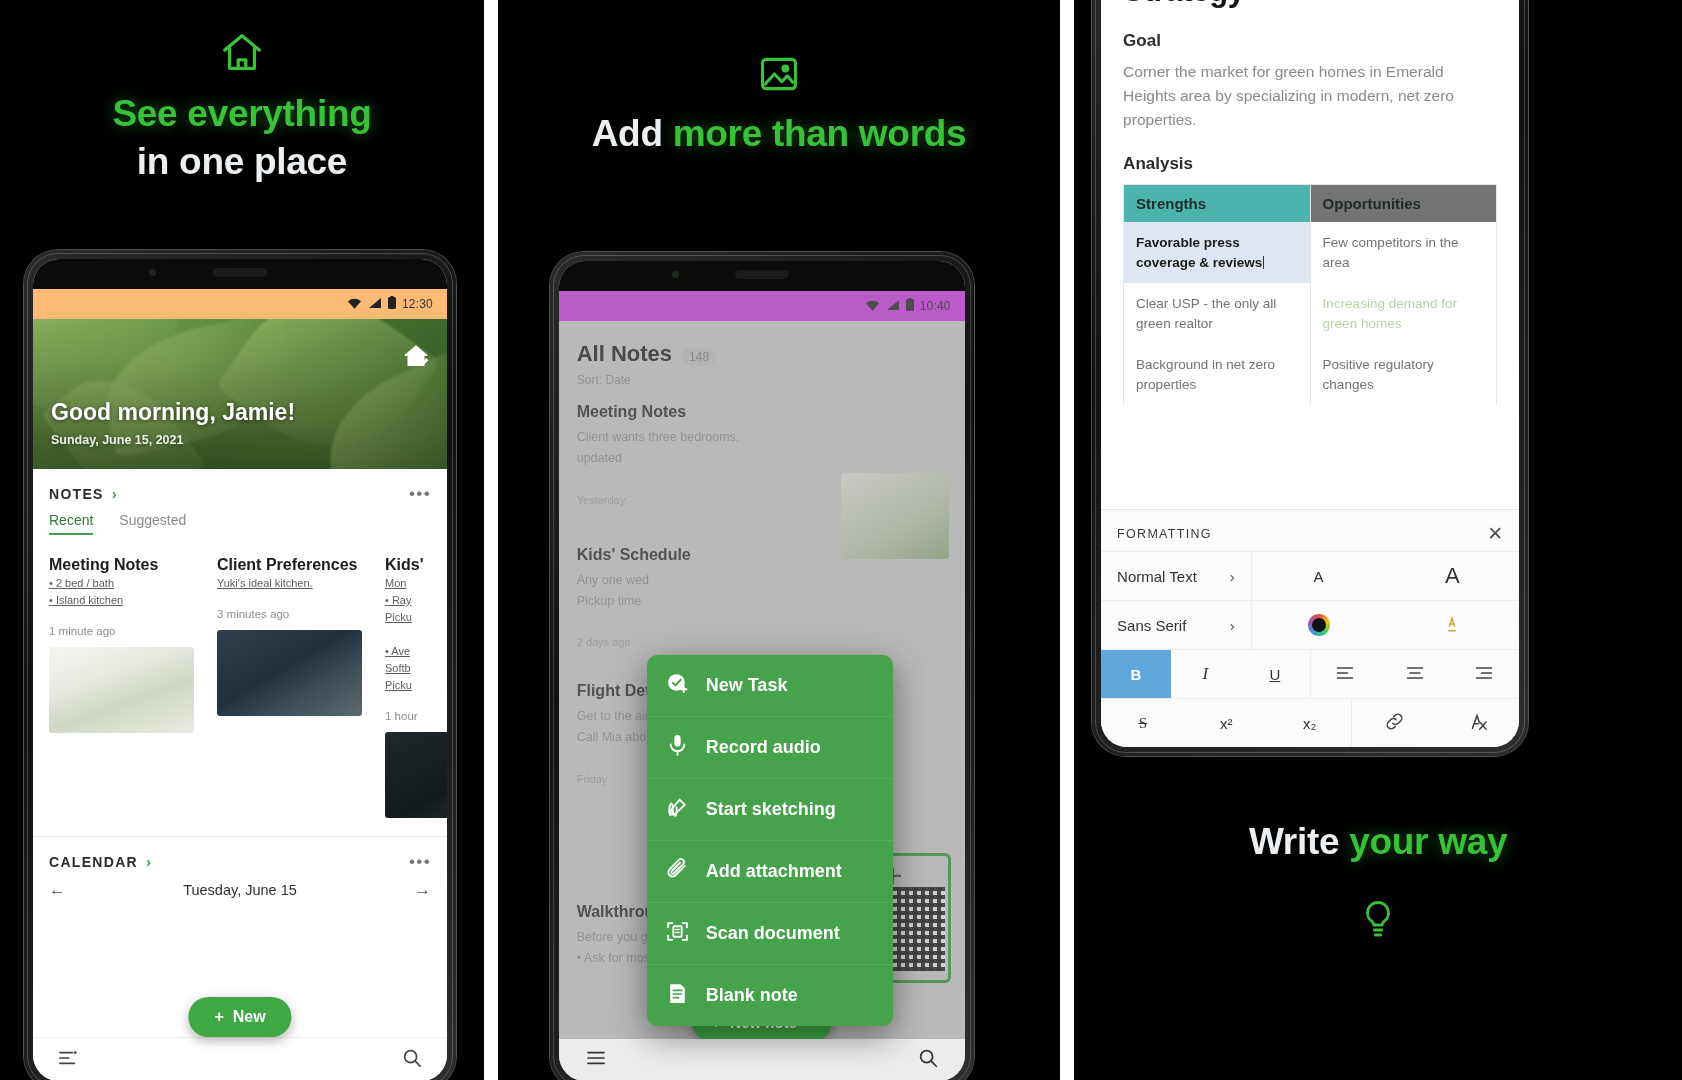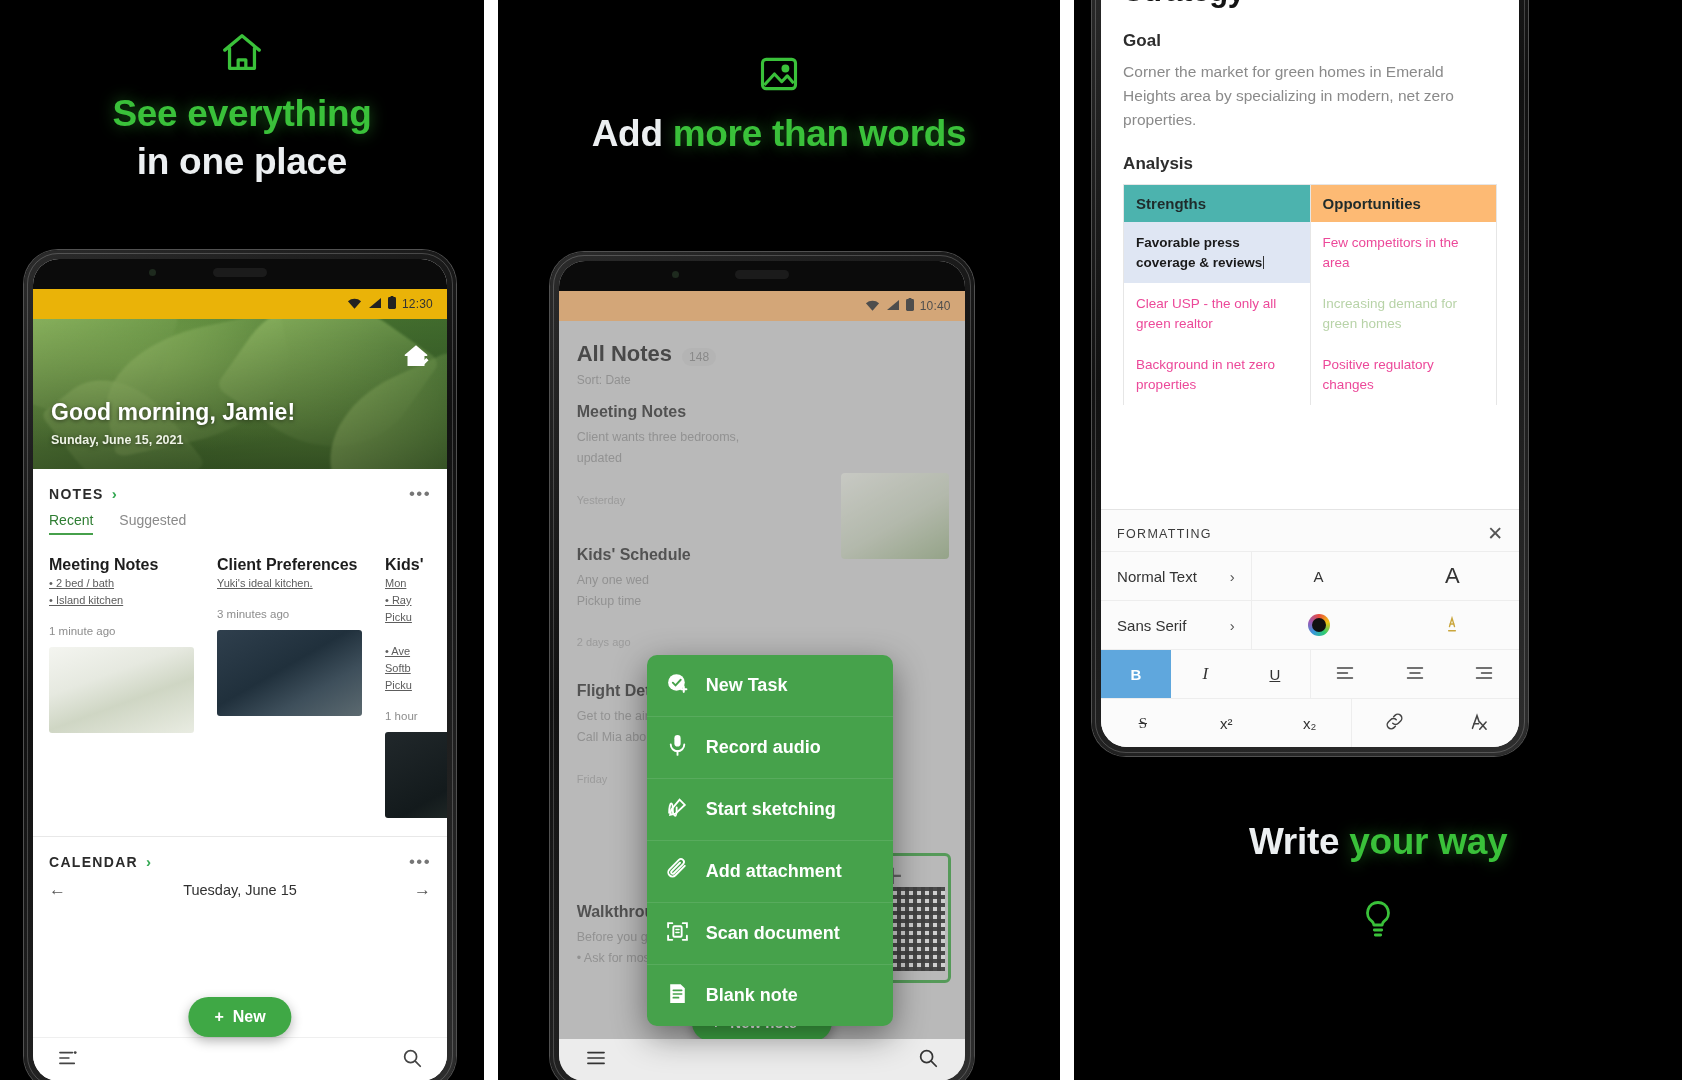--- a/index.html
+++ b/index.html
@@ -37,21 +37,21 @@
     border:1px solid rgba(255,255,255,.20); pointer-events:none;
   }
   .screen { position: relative; width: 100%; height: 100%; overflow: hidden; background: #fff; border-radius: 26px; }
 
   .notch { position:absolute; top:0; left:0; right:0; height:30px; background:#0b0b0b; z-index:3;}
   .notch .cam { position:absolute; left:50%; top:9px; width:54px; height:9px; margin-left:-27px; background:#1b1b1b; border-radius:6px;}
   .notch .dot { position:absolute; left:28%; top:10px; width:7px; height:7px; background:#1e2a1e; border-radius:50%; }
 
   
   .statusbar { display:flex; justify-content:flex-end; align-items:center; gap:6px;
-    height: 30px; padding: 0 14px 0 0; background:#eab308; font-size: 12px; color:#222; }
+    height: 30px; padding: 0 14px 0 0; background:#fdba74; font-size: 12px; color:#222; }
   .sb-ico { display:inline-block; }
   .sb-time { font-size: 12px; color:#333; letter-spacing:.2px; }
 
   
   .hero {
     position: relative; height: 150px;
     background:
       radial-gradient(ellipse at 25% 30%, #7fae52 0%, rgba(127,174,82,0) 60%),
       radial-gradient(ellipse at 70% 70%, #5d8b3c 0%, rgba(93,139,60,0) 55%),
       linear-gradient(120deg,#6e9c49 0%, #4d7a33 45%, #3f6b2d 100%);
@@ -142,24 +142,24 @@
   
   .doc { padding: 26px 22px 0 22px; background:#fff; }
   .doc-h1 { font-size:31px; font-weight:700; color:#141414; letter-spacing:-.3px; }
   .doc-h2 { font-size:17px; font-weight:700; color:#2d2d2d; margin-top:22px; }
   .doc-p { font-size:15.5px; color:#8a8a8a; line-height:1.55; margin-top:9px; }
   .tbl { display:flex; margin-top:10px; border:1px solid #e6e6e6; border-bottom:none; }
   .col { flex:1; }
   .col + .col { border-left:1px solid #e6e6e6; }
   .th { padding:10px 12px; font-size:15px; font-weight:700; color:#1f2b2b; }
   .th.teal { background:#4cb3ae; }
-  .th.amber { background:#fdba74; }
+  .th.amber { background:#737373; }
   .td { padding:11px 12px; font-size:13.5px; line-height:1.45; }
   .td.sel { background:#dfe6f3; color:#1a1a1a; font-weight:700; }
-  .td.mute { color:#ec4899; }
+  .td.mute { color:#737373; }
   .td.greenish { color:#b8d3a8; }
   .caret { display:inline-block; width:1px; height:13px; background:#333; vertical-align:-2px; margin-left:1px;}
 
   .fmt { position:absolute; left:0; right:0; bottom:0; background:#fbfbfb; border-top:1px solid #e4e4e4; z-index:5; }
   .fmt-head { display:flex; align-items:center; padding:14px 16px 8px 16px; }
   .fmt-title { font-size:12.5px; letter-spacing:1.3px; color:#3c3c3c; font-weight:400; }
   .fmt-close { margin-left:auto; color:#555; font-size:19px; line-height:1; }
   .fmt-cellrow { display:flex; }
   .fcell { flex:1; display:flex; align-items:center; justify-content:center; height:48px; font-size:15px; color:#333; }
   .fcell.left { justify-content:flex-start; padding-left:16px; }
@@ -334,21 +334,21 @@
     </div>
 
     <div class="phone" style="left:52px; top:252px; width:424px; height:838px;">
       <div class="screen p2-screen">
         <div class="notch">
           <div class="cam"></div>
           <div class="dot"></div>
         </div>
 
         <div style="padding-top:30px; position:relative; height:100%;">
-          <div class="statusbar" style="background:#fdba74;">
+          <div class="statusbar" style="background:#d946ef;">
             <span class="sb-ico">
               <svg width="15" height="12" viewBox="0 0 16 12">
                   <path d="M1 4a11 11 0 0 1 14 0L8 12z" fill="#333"></path>
                 </svg>
             </span>
             <span class="sb-ico">
               <svg width="14" height="12" viewBox="0 0 14 12">
                   <path d="M13 1v10H1z" fill="#333"></path>
                 </svg>
             </span>

